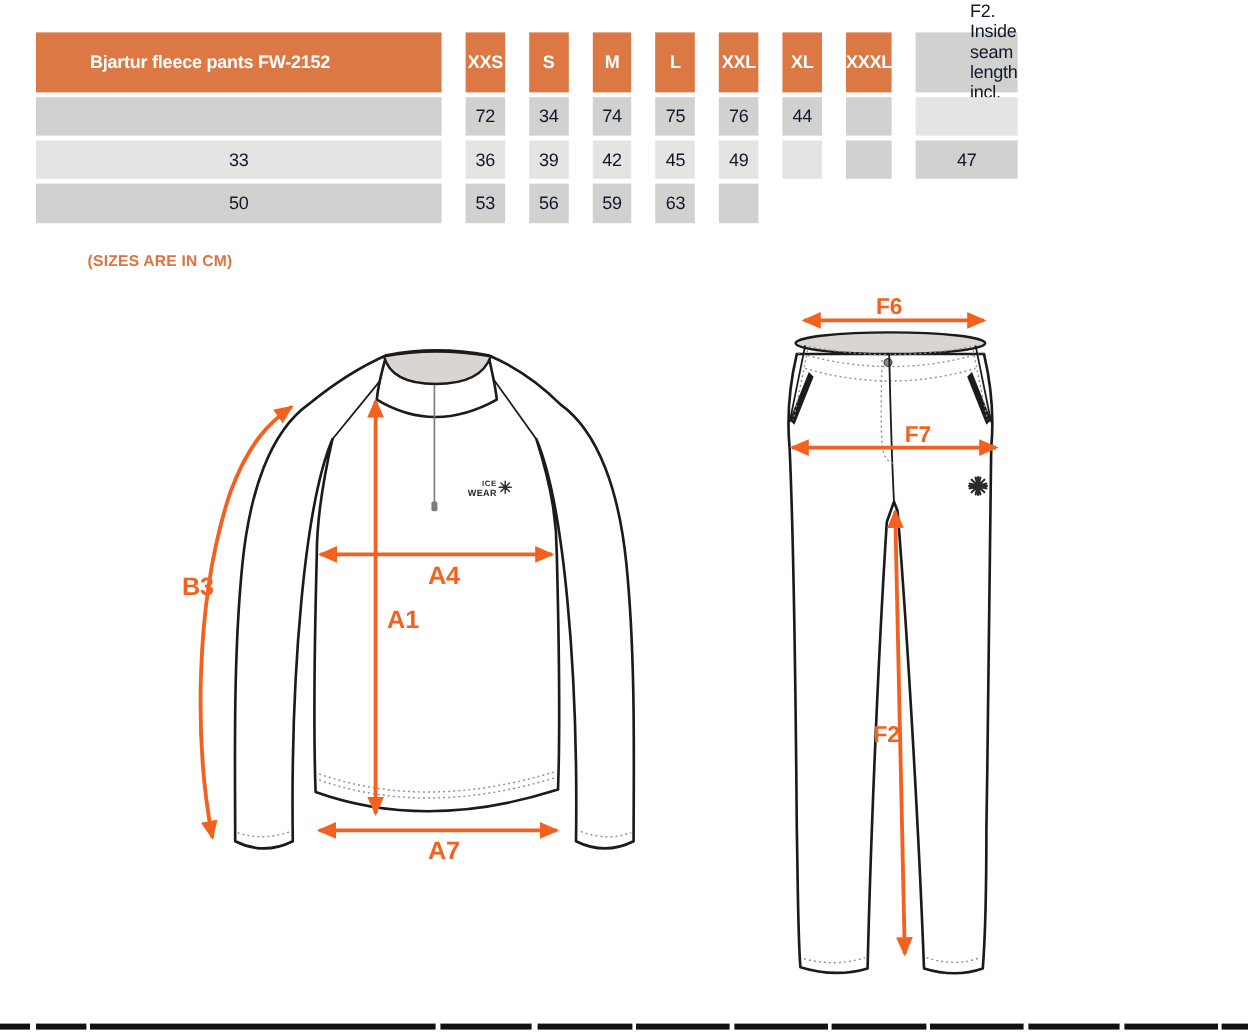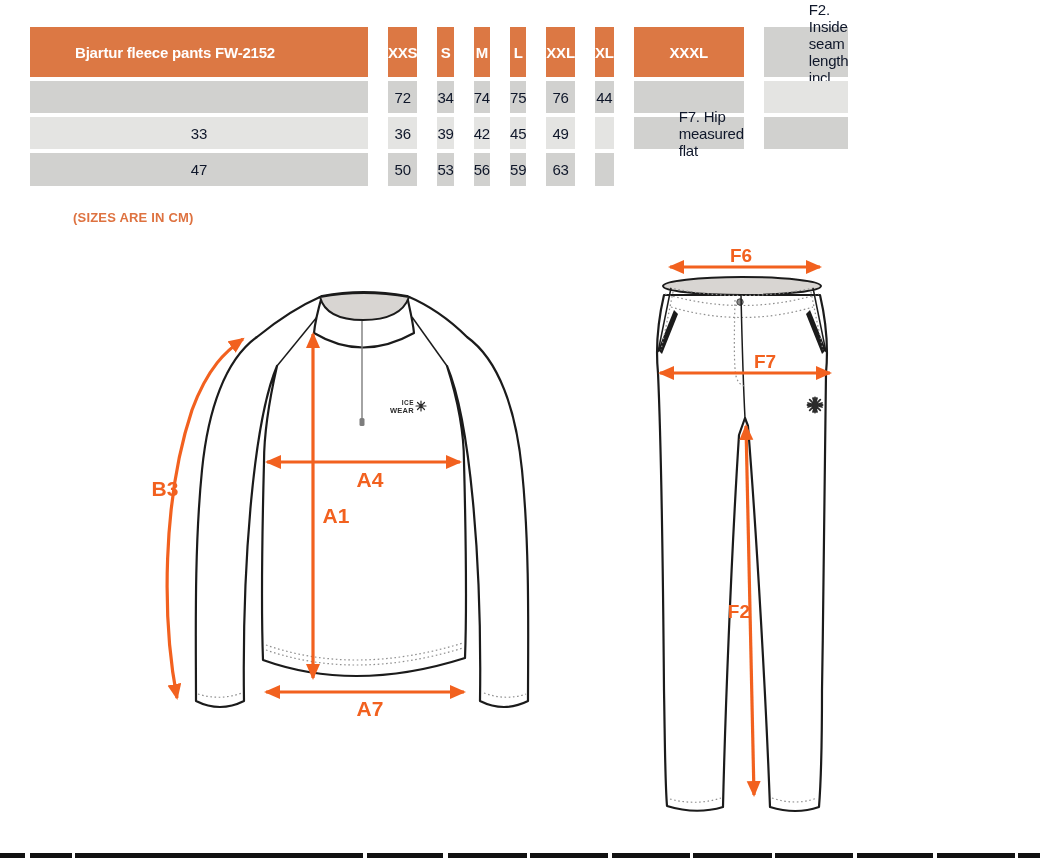--- a/index.html
+++ b/index.html
@@ -88,21 +88,20 @@
 
   <div class="td row-light"></div>
   <div class="td row-light">33</div>
   <div class="td row-light">36</div>
   <div class="td row-light">39</div>
   <div class="td row-light">42</div>
   <div class="td row-light">45</div>
   <div class="td row-light">49</div>
   <div class="td row-light"></div>
 
-  <div class="td td-label row-dark">F7. Hip measured flat</div>
   <div class="td row-dark"></div>
   <div class="td row-dark">47</div>
   <div class="td row-dark">50</div>
   <div class="td row-dark">53</div>
   <div class="td row-dark">56</div>
   <div class="td row-dark">59</div>
   <div class="td row-dark">63</div>
   <div class="td row-dark"></div>
 </div>
 

